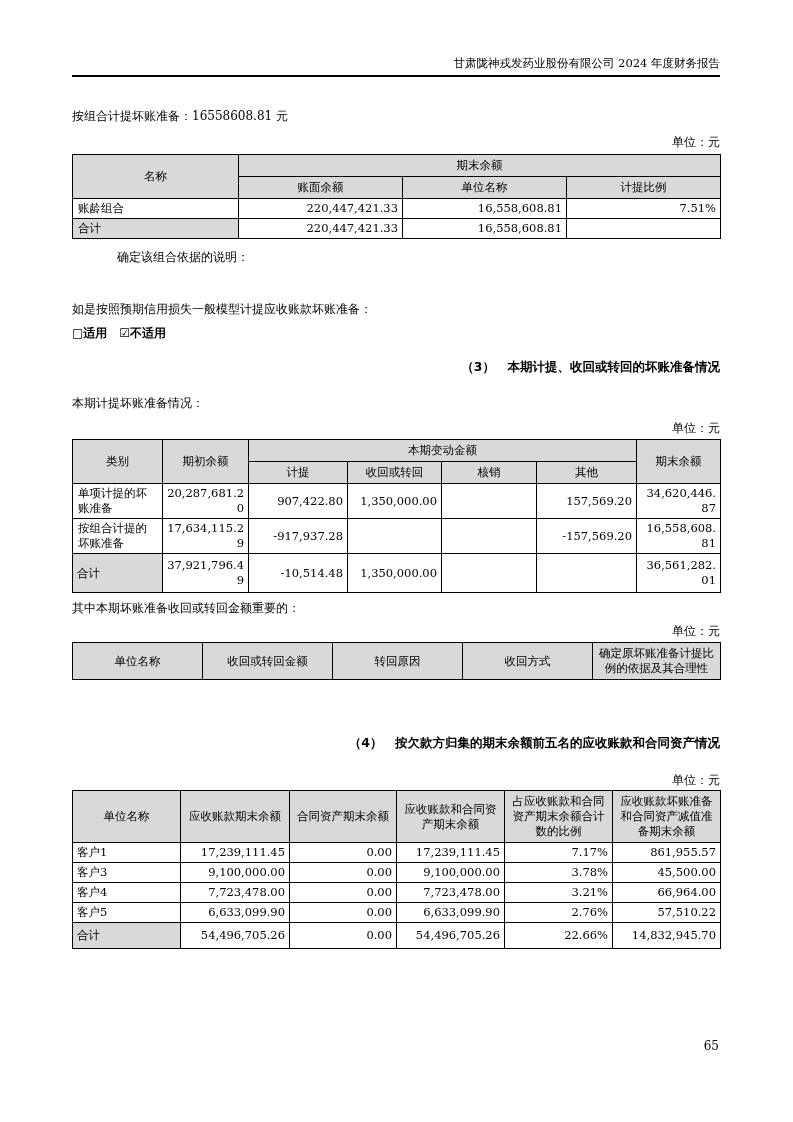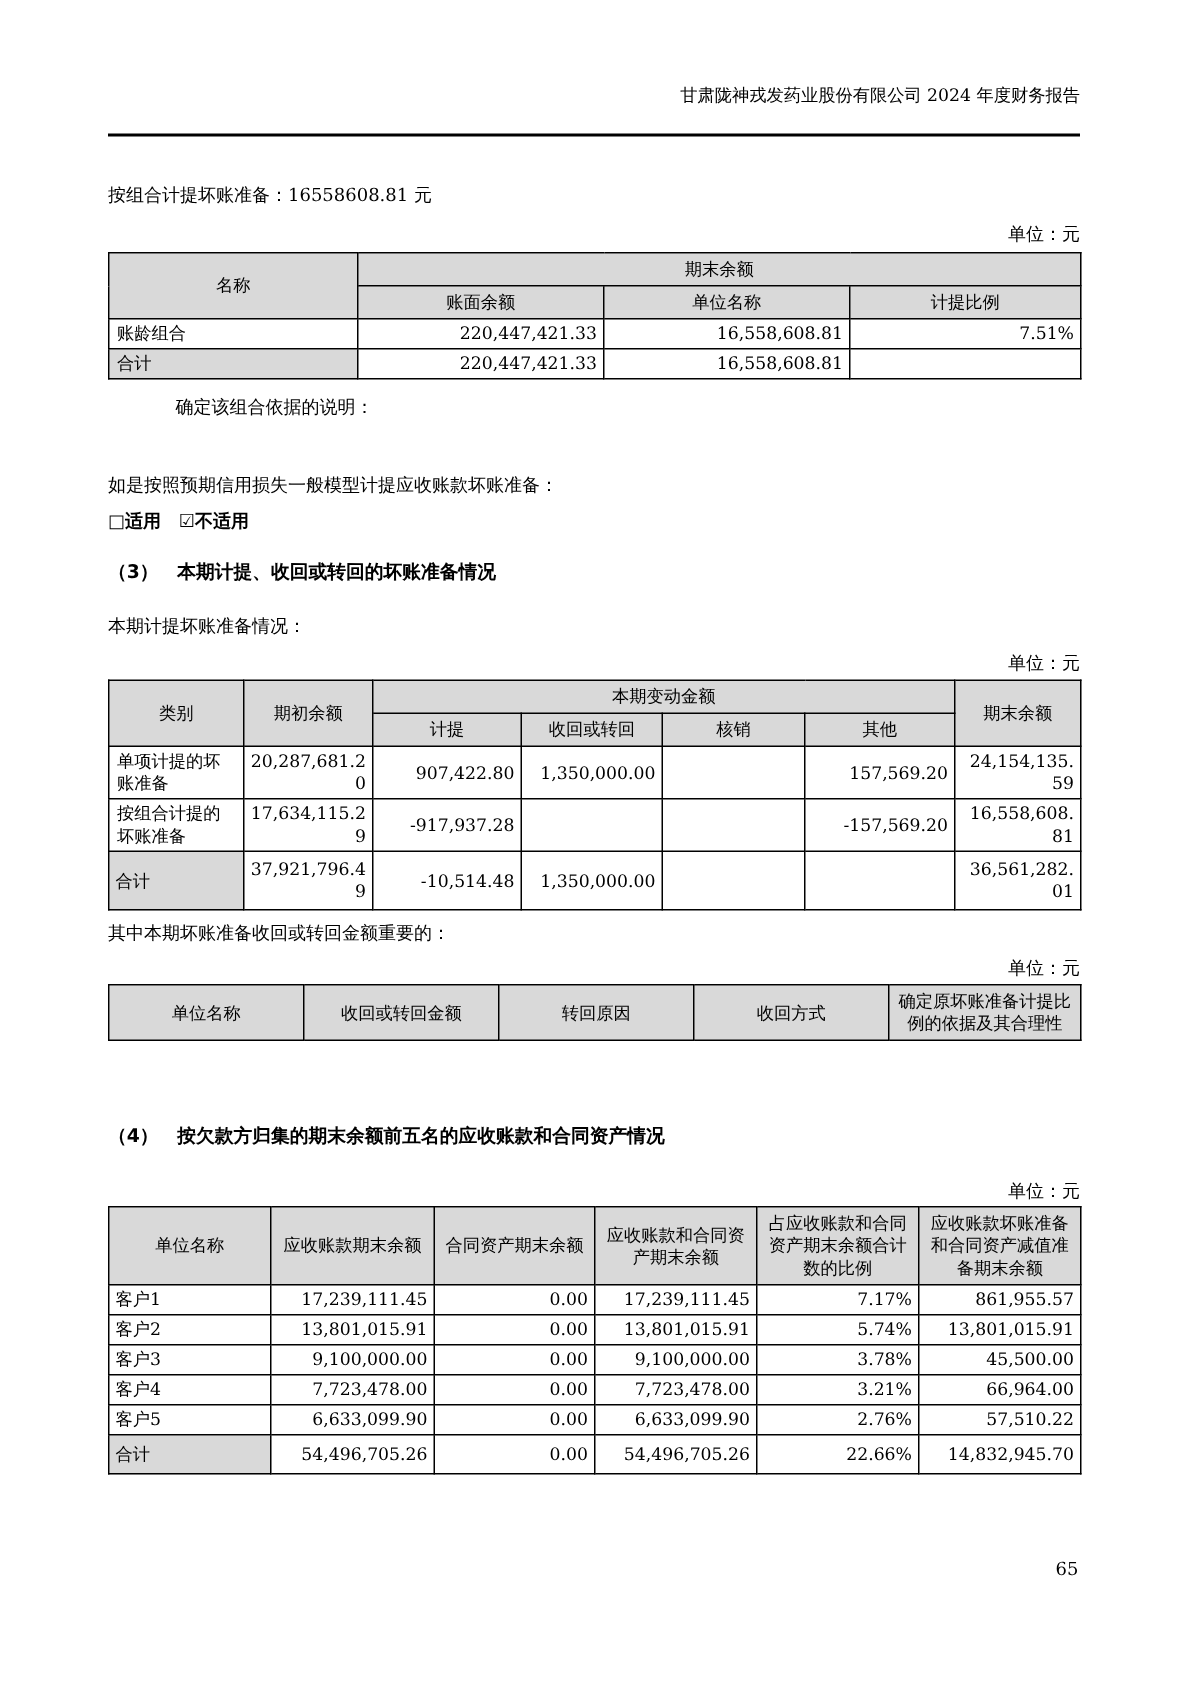--- a/index.html
+++ b/index.html
@@ -10,32 +10,33 @@
     color:#000;
   }
   .page { padding:0 73px 0 72px; }
 
   
   .doc-header {
     margin-top:56px;
     text-align:right;
     font-size:11.5px;
     line-height:15px;
-    padding-bottom:18px;
+    padding-bottom:4px;
     border-bottom:2px solid #000;
   }
 
   .body-text { font-size:12px; line-height:15px; }
   .unit-label { font-size:12px; line-height:14px; text-align:right; }
 
   .heading {
     font-family:"DejaVu Sans", sans-serif;
     font-weight:bold;
     font-size:12.5px;
     line-height:16px;
+    text-align:right;
   }
 
   .checkbox-line { font-size:12px; line-height:15px; font-family:"DejaVu Sans","DejaVu Serif",sans-serif; }
   .checkbox-line .cb { margin-right:8px;font-weight:bold; }
 
   
   table.tbl {
     width:100%;
     border-collapse:collapse;
     table-layout:fixed;
@@ -183,21 +184,21 @@
       </tr>
     </thead>
     <tbody>
       <tr>
         <td class="lbl">单项计提的坏账准备</td>
         <td class="num">20,287,681.20</td>
         <td class="num">907,422.80</td>
         <td class="num">1,350,000.00</td>
         <td class="num"></td>
         <td class="num">157,569.20</td>
-        <td class="num">24,154,135.59</td>
+        <td class="num">34,620,446.87</td>
       </tr>
       <tr>
         <td class="lbl">按组合计提的坏账准备</td>
         <td class="num">17,634,115.29</td>
         <td class="num">-917,937.28</td>
         <td class="num"></td>
         <td class="num"></td>
         <td class="num">-157,569.20</td>
         <td class="num">16,558,608.81</td>
       </tr>
@@ -262,28 +263,20 @@
     <tbody>
       <tr>
         <td class="lbl">客户1</td>
         <td class="num">17,239,111.45</td>
         <td class="num">0.00</td>
         <td class="num">17,239,111.45</td>
         <td class="num">7.17%</td>
         <td class="num">861,955.57</td>
       </tr>
       <tr>
-        <td class="lbl">客户2</td>
-        <td class="num">13,801,015.91</td>
-        <td class="num">0.00</td>
-        <td class="num">13,801,015.91</td>
-        <td class="num">5.74%</td>
-        <td class="num">13,801,015.91</td>
-      </tr>
-      <tr>
         <td class="lbl">客户3</td>
         <td class="num">9,100,000.00</td>
         <td class="num">0.00</td>
         <td class="num">9,100,000.00</td>
         <td class="num">3.78%</td>
         <td class="num">45,500.00</td>
       </tr>
       <tr>
         <td class="lbl">客户4</td>
         <td class="num">7,723,478.00</td>

